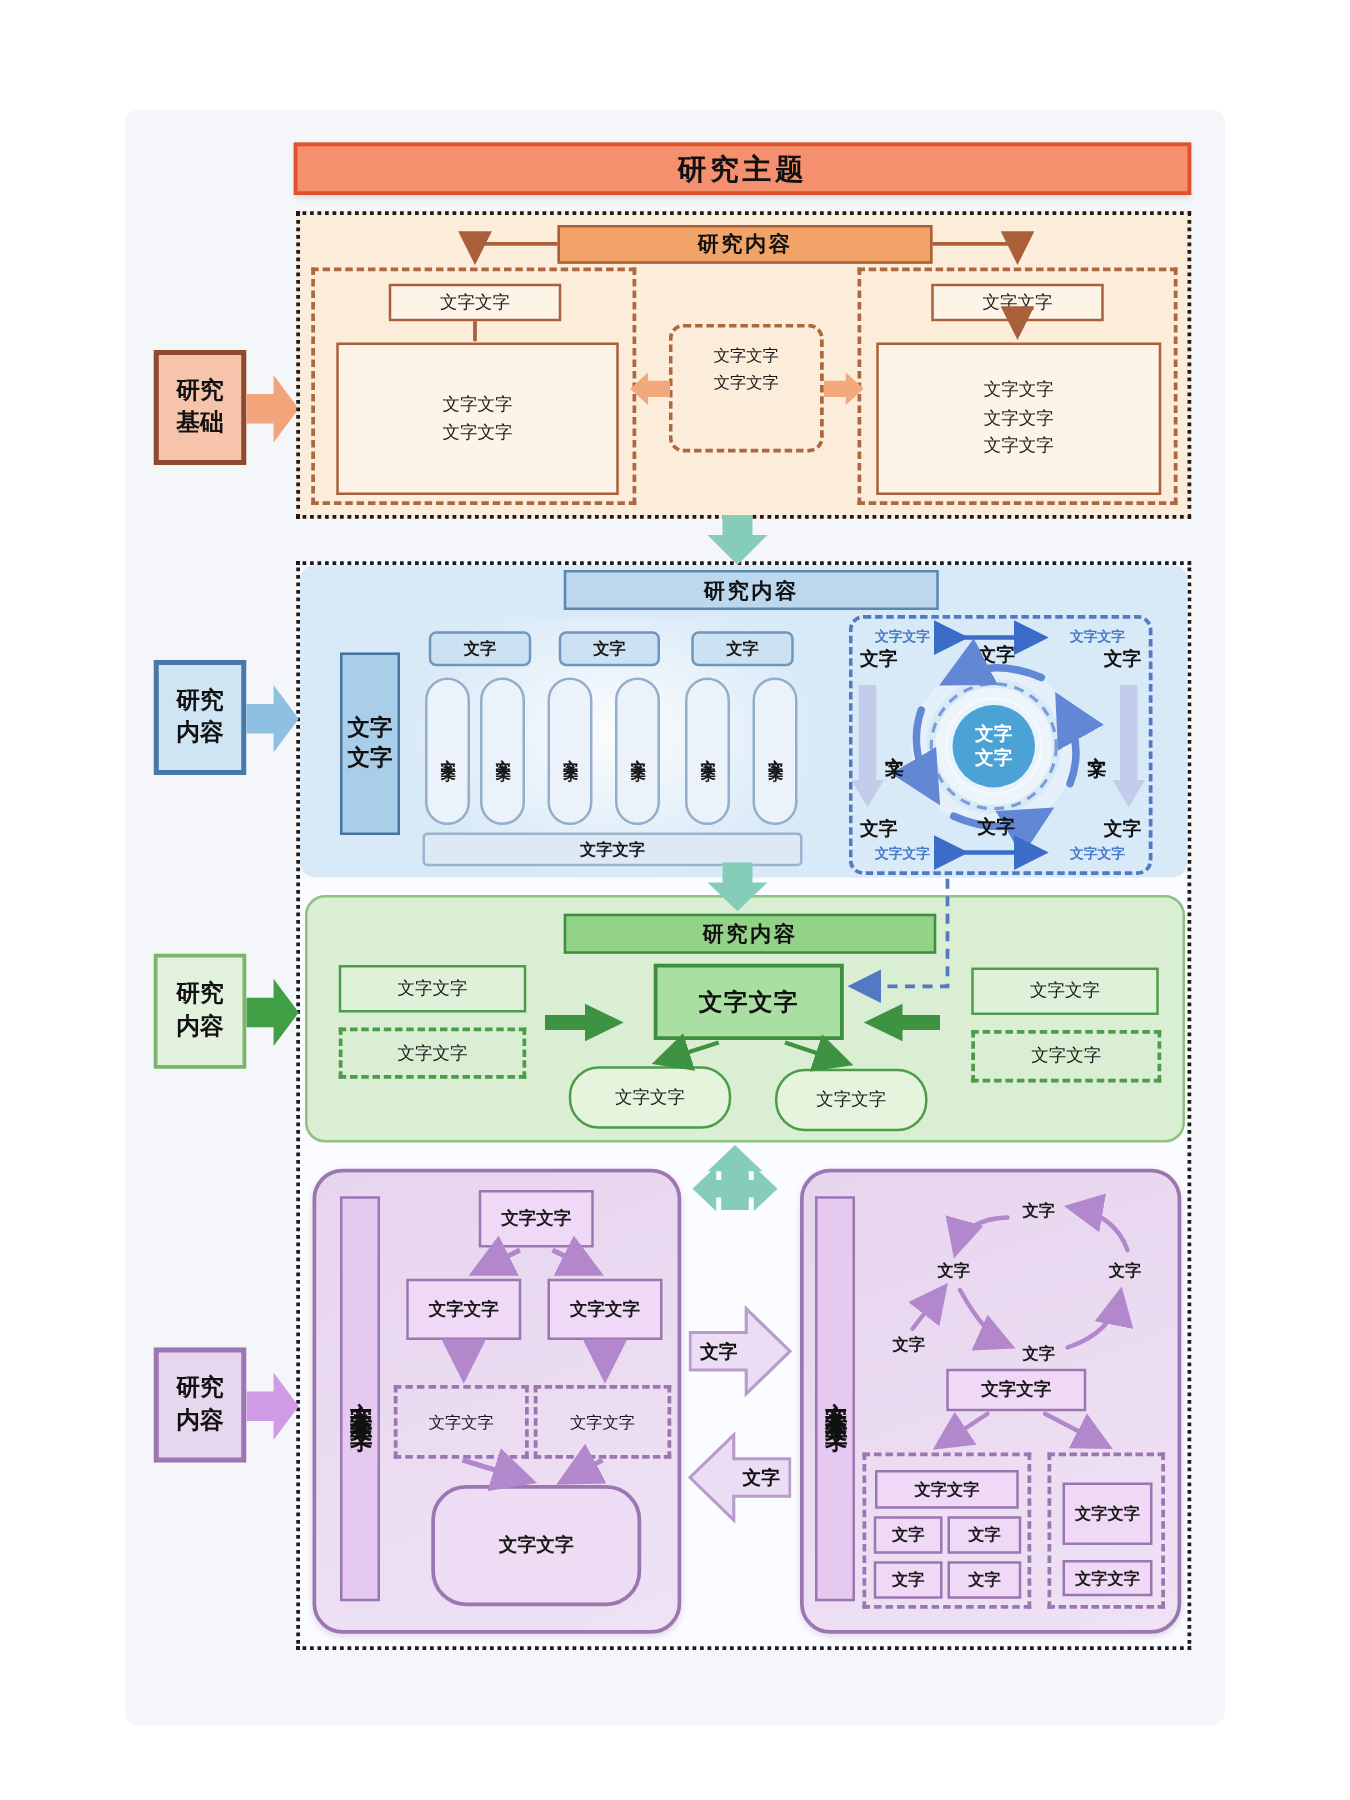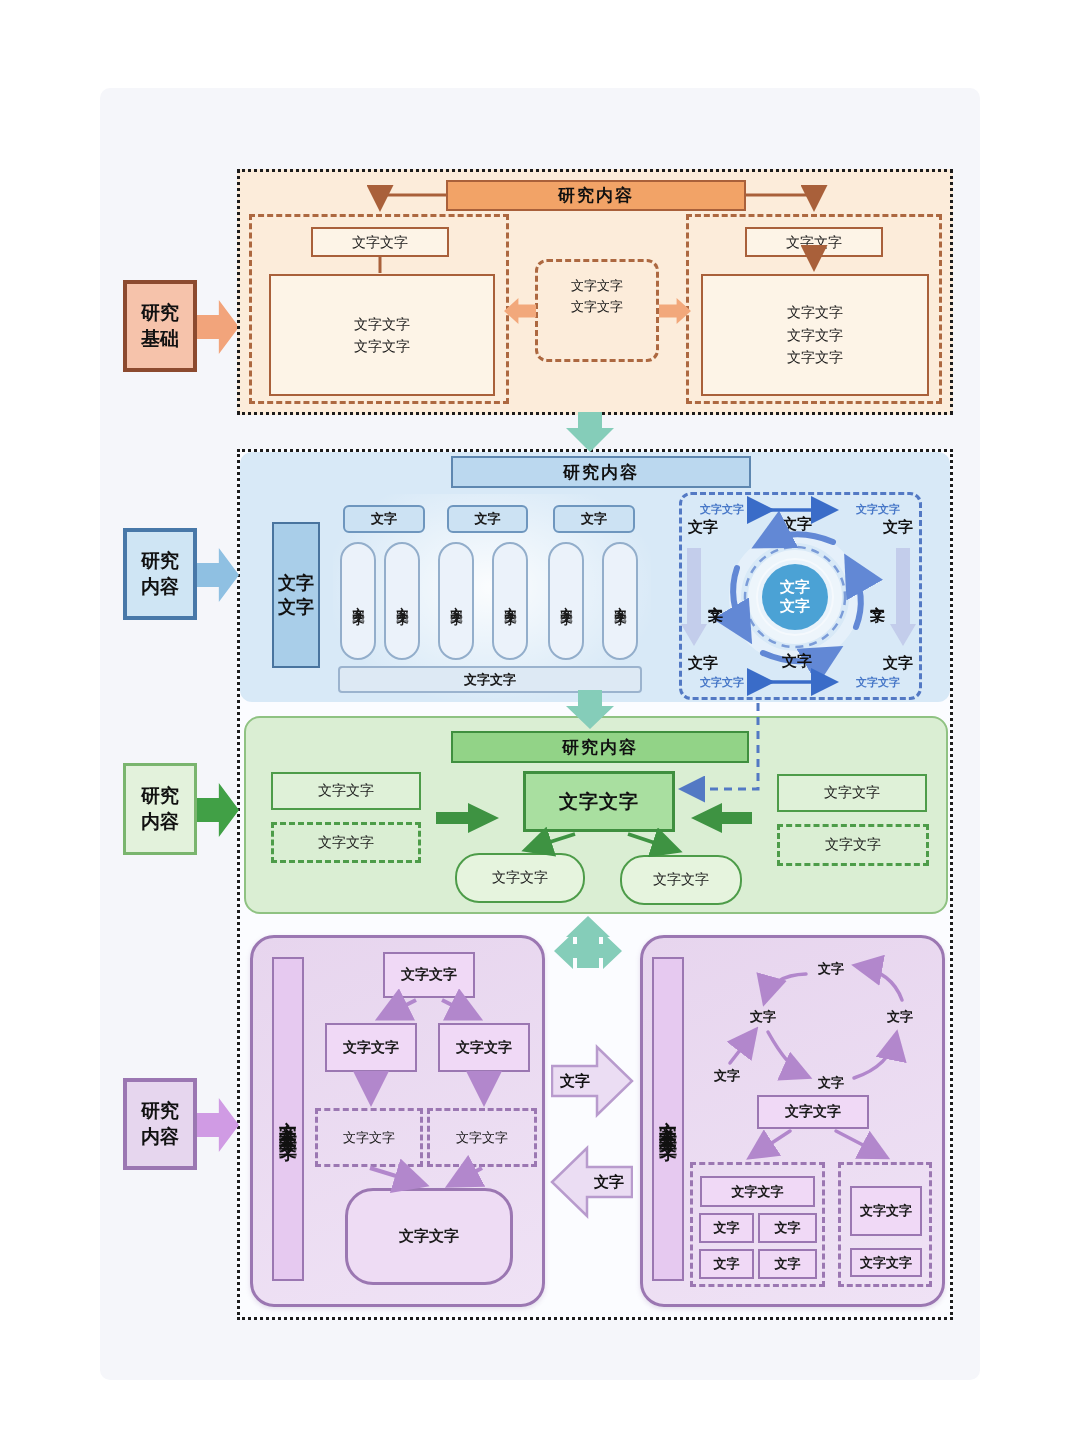--- a/index.html
+++ b/index.html
@@ -82,20 +82,21 @@
 
   .overlay{left:0;top:0;width:1080px;height:1440px;z-index:5;pointer-events:none;}
   .z2{z-index:2;} .z3{z-index:3;} .z4{z-index:4;} .z6{z-index:6;}
 </style>
 </head>
 <body>
 
 <div id="stage">
   <div class="abs page"></div>
 
+  <div class="abs ctr banner z2">研究主题</div>
 
   <div class="abs ctr side-label sl-orange pre z2" style="left:123px;top:280px;">研究
 基础</div>
   <div class="abs side-arrow z2" style="left:197px;top:300px;background:#f2a47b;"></div>
 
   <div class="abs ctr side-label sl-blue pre z2" style="left:123px;top:528px;">研究
 内容</div>
   <div class="abs side-arrow z2" style="left:197px;top:548px;background:#8fc0e2;"></div>
 
   <div class="abs ctr side-label sl-green pre z2" style="left:123px;top:763px;">研究

